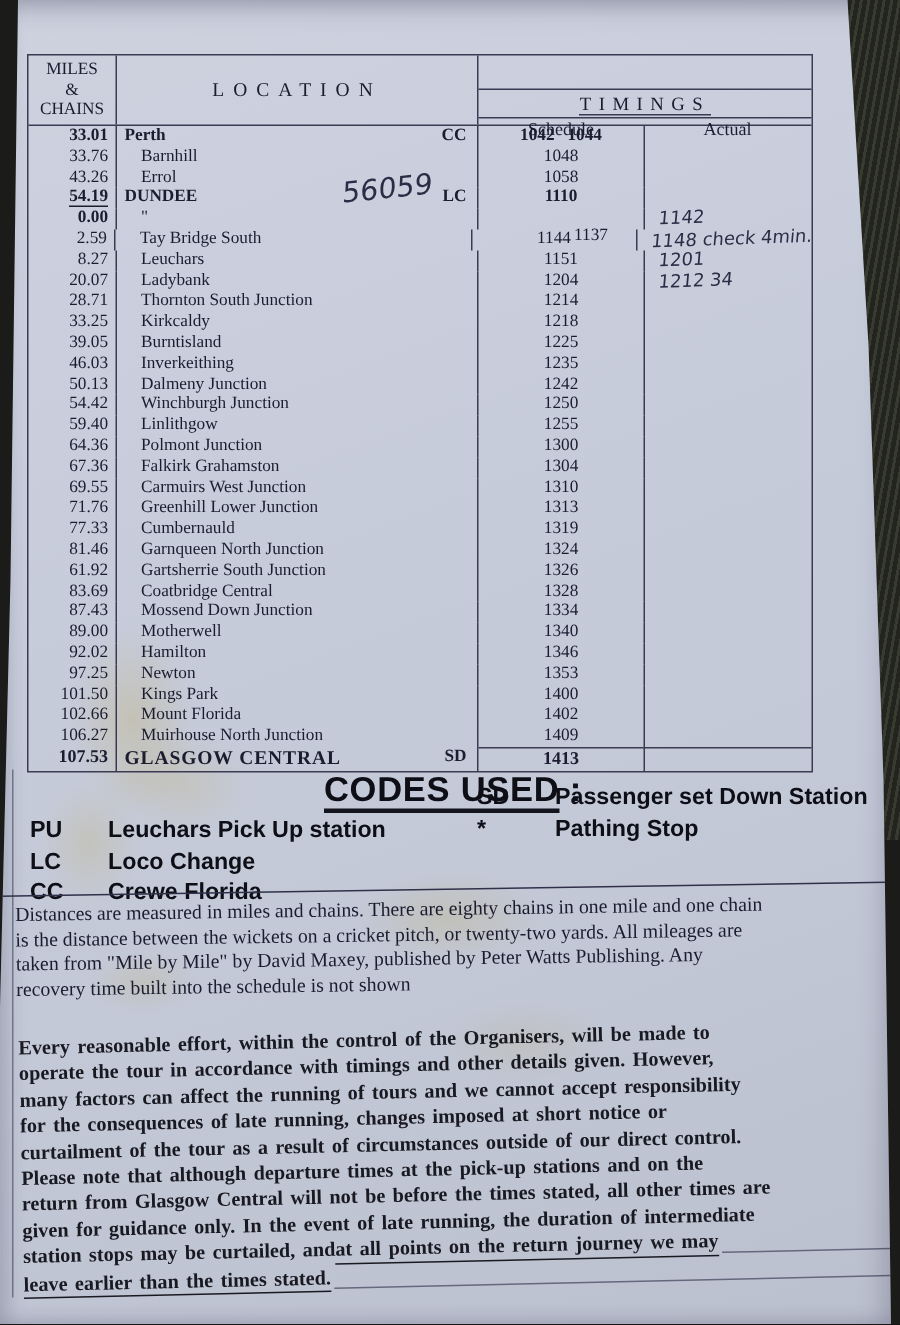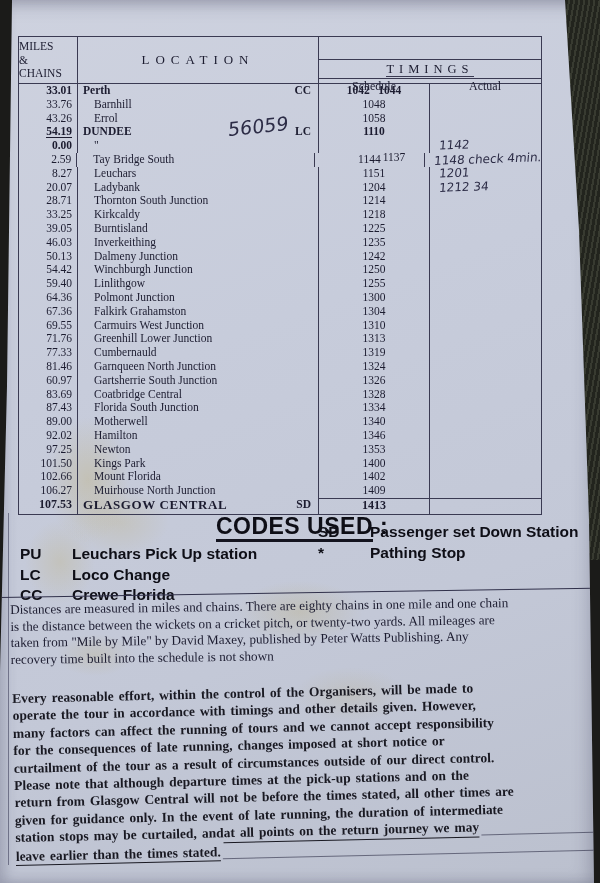--- a/index.html
+++ b/index.html
@@ -15,21 +15,21 @@
   .stains{position:absolute;inset:0;pointer-events:none;background:
      radial-gradient(60px 90px at 88px 480px, rgba(189,168,88,.28), transparent 70%),
      radial-gradient(50px 60px at 60px 562px, rgba(189,168,88,.22), transparent 70%),
      radial-gradient(70px 50px at 120px 522px, rgba(189,168,88,.20), transparent 70%),
      radial-gradient(90px 45px at 300px 612px, rgba(185,165,90,.24), transparent 70%),
      radial-gradient(55px 30px at 95px 655px, rgba(185,165,90,.20), transparent 70%),
      radial-gradient(80px 40px at 350px 695px, rgba(180,160,85,.16), transparent 70%);}
   
   .ttable{position:absolute;left:18px;top:36px;width:522px;border:1.4px solid #3a3a52;}
   .thead{display:flex;height:46px;border-bottom:1.4px solid #3a3a52;}
-  .th-miles{width:59px;border-right:1.2px solid #3a3a52;text-align:left;font-size:11.5px;
+  .th-miles{width:59px;border-right:1.2px solid #3a3a52;text-align:center;font-size:11.5px;
             line-height:13.5px;padding-top:3px;box-sizing:border-box;}
   .th-loc{width:241px;border-right:1.2px solid #3a3a52;display:flex;align-items:center;
           justify-content:center;font-size:13px;letter-spacing:6px;box-sizing:border-box;}
   .th-timings{flex:1;display:flex;flex-direction:column;box-sizing:border-box;}
   .timings-title{margin-top:22px;border-top:1.2px solid #3a3a52;border-bottom:1.2px solid #3a3a52;
           text-align:center;font-size:12.5px;letter-spacing:5px;padding:2px 0 1px;}
   .timings-title span{border-bottom:1px solid #3a3a52;}
   .timings-sub{flex:1;display:flex;font-size:12px;align-items:center;}
   .timings-sub .sub-sched{width:110px;text-align:center;}
   .timings-sub .sub-act{flex:1;text-align:center;}
@@ -271,39 +271,39 @@
           </div>
           <div class="row">
             <div class="c-miles"><span>81.46</span></div>
             <div class="c-loc">
               <span class="locname">Garnqueen North Junction</span>
             </div>
             <div class="c-sch">1324</div>
             <div class="c-act"></div>
           </div>
           <div class="row">
-            <div class="c-miles"><span>60.97</span></div>
+            <div class="c-miles"><span>61.92</span></div>
             <div class="c-loc">
               <span class="locname">Gartsherrie South Junction</span>
             </div>
             <div class="c-sch">1326</div>
             <div class="c-act"></div>
           </div>
           <div class="row">
             <div class="c-miles"><span>83.69</span></div>
             <div class="c-loc">
               <span class="locname">Coatbridge Central</span>
             </div>
             <div class="c-sch">1328</div>
             <div class="c-act"></div>
           </div>
           <div class="row">
             <div class="c-miles"><span>87.43</span></div>
             <div class="c-loc">
-              <span class="locname">Florida South Junction</span>
+              <span class="locname">Mossend Down Junction</span>
             </div>
             <div class="c-sch">1334</div>
             <div class="c-act"></div>
           </div>
           <div class="row">
             <div class="c-miles"><span>89.00</span></div>
             <div class="c-loc">
               <span class="locname">Motherwell</span>
             </div>
             <div class="c-sch">1340</div>

